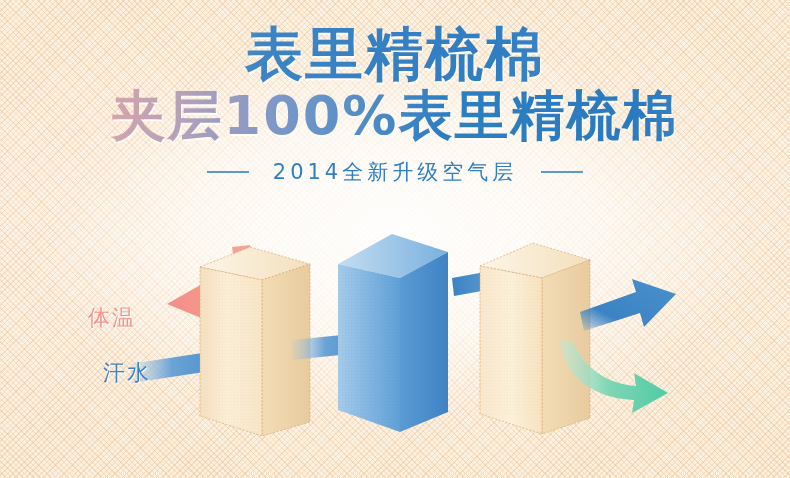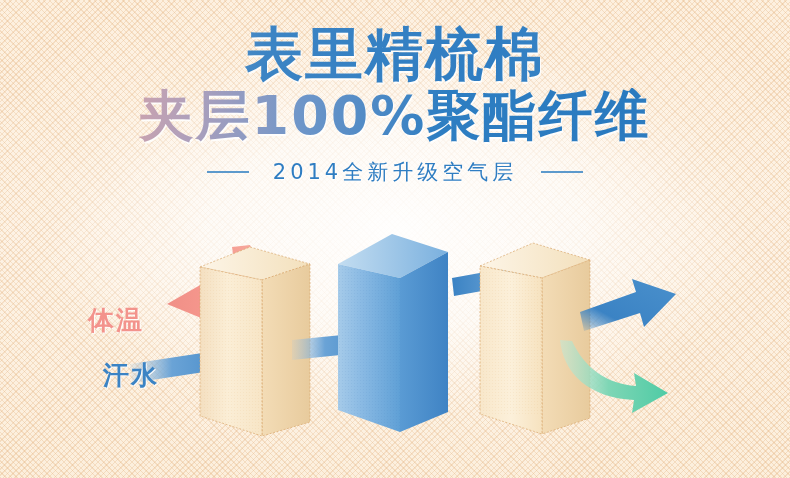--- a/index.html
+++ b/index.html
@@ -48,35 +48,35 @@
   }
   #subtitle-text{
     font-size:21px;color:#2f7dc2;letter-spacing:4px;font-weight:500;
     text-shadow:1px 1px 0 rgba(255,255,255,.8);
   }
 
   
   #diagram{position:absolute;left:0;top:200px;width:790px;height:278px;}
   #diagram svg{display:block;}
   .side-label{
-    position:absolute;font-size:26px;font-weight:bold;letter-spacing:2px;
+    position:absolute;font-size:22px;font-weight:normal;letter-spacing:2px;
     text-shadow:1px 1px 0 rgba(255,255,255,.85);
   }
   #label-body-temp{left:88px;top:303px;color:#f3938c;}
   #label-sweat{left:103px;top:358px;color:#3b83c4;}
   #label-cold-air{left:650px;top:370px;color:#63cfae;}
 </style>
 </head>
 <body>
 
 <div id="stage">
 
   <div id="title-block">
     <div class="tline" id="title-line1">表里精梳棉</div>
-    <div class="tline" id="title-line2">夹层100%聚酯纤维</div>
+    <div class="tline" id="title-line2">夹层100%表里精梳棉</div>
   </div>
 
   <div id="subtitle-row">
     <span class="sub-rule"></span>
     <span id="subtitle-text">2014全新升级空气层</span>
     <span class="sub-rule"></span>
   </div>
 
   <div id="diagram">
     <svg width="790" height="278" viewBox="0 0 790 278" xmlns="http://www.w3.org/2000/svg">

